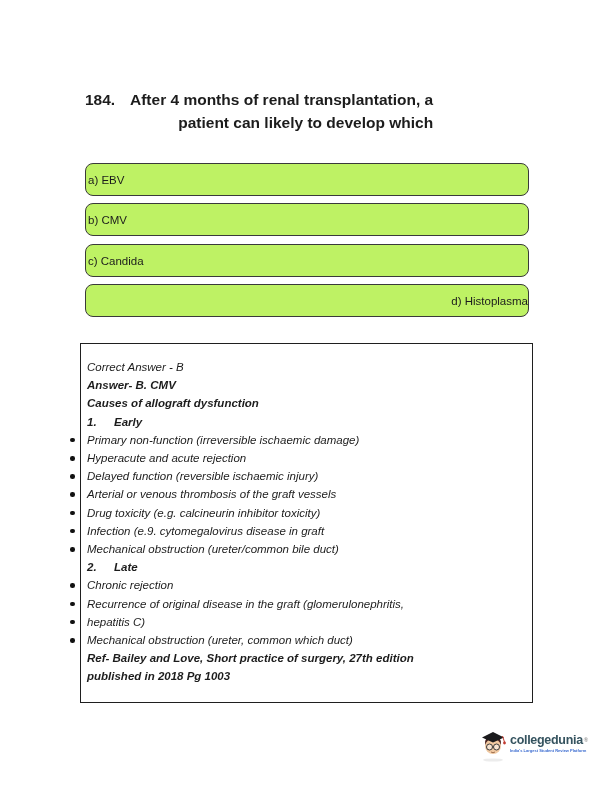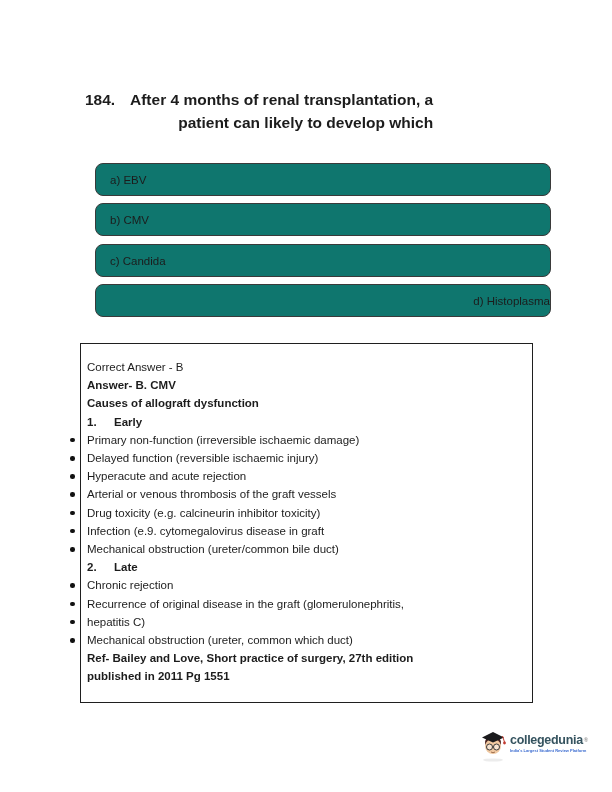--- a/index.html
+++ b/index.html
@@ -8,34 +8,34 @@
     font-family:"Liberation Sans","DejaVu Sans",sans-serif;color:#1c1c1c;
   }
 
   
   .question{position:absolute;left:85px;top:88px;width:460px;display:flex;}
   .q-number{width:45px;font-weight:bold;font-size:15.5px;line-height:23px;}
   .q-text{font-weight:bold;font-size:15.5px;line-height:23px;text-align:right;}
 
   
   .option{
-    position:absolute;left:95px;width:440px;height:31px;
-    border:1px solid #3a3a3a;border-radius:8px;background:#0f766e;
-    display:flex;align-items:center;padding-left:14px;box-sizing:content-box;
+    position:absolute;left:85px;width:440px;height:31px;
+    border:1px solid #3a3a3a;border-radius:8px;background:#bef264;
+    display:flex;align-items:center;padding-left:2px;box-sizing:content-box;
   }
   .option span{font-size:11.5px;color:#1c1c1c;}
   .opt-a{top:163px;}
   .opt-b{top:203px;}
   .opt-c{top:244px;}
   .opt-d{top:284px;justify-content:flex-end;}
 
   
   .answer-box{
     position:absolute;left:80px;top:343px;width:453px;height:360px;
-    border:1.5px solid #1f1f1f;box-sizing:border-box;background:#ffffff;
+    border:1.5px solid #1f1f1f;box-sizing:border-box;background:#ffffff;font-style:italic;
   }
   .ans-content{padding:14px 8px 0 6px;font-size:11.5px;line-height:18.2px;color:#1c1c1c;}
   .ans-line{position:relative;white-space:nowrap;}
   .ans-line.bold{font-weight:bold;}
   .ans-line.bullet::before{
     content:'';position:absolute;left:-17px;top:7px;width:4.5px;height:4.5px;
     background:#111;border-radius:50%;
   }
   .num{display:inline-block;width:27px;}
 
@@ -79,38 +79,38 @@
     <div class="ans-content">
       <div class="ans-line">Correct Answer - B</div>
       <div class="ans-line bold">Answer- B. CMV</div>
       <div class="ans-line bold">Causes of allograft dysfunction</div>
 
       <div class="ans-line bold">
         <span class="num">1.</span><span>Early</span>
       </div>
 
       <div class="ans-line bullet">Primary non-function (irreversible ischaemic damage)</div>
+      <div class="ans-line bullet">Hyperacute and acute rejection</div>
       <div class="ans-line bullet">Delayed function (reversible ischaemic injury)</div>
-      <div class="ans-line bullet">Hyperacute and acute rejection</div>
       <div class="ans-line bullet">Arterial or venous thrombosis of the graft vessels</div>
       <div class="ans-line bullet">Drug toxicity (e.g. calcineurin inhibitor toxicity)</div>
       <div class="ans-line bullet">Infection (e.9. cytomegalovirus disease in graft</div>
       <div class="ans-line bullet">Mechanical obstruction (ureter/common bile duct)</div>
 
       <div class="ans-line bold">
         <span class="num">2.</span><span>Late</span>
       </div>
 
       <div class="ans-line bullet">Chronic rejection</div>
       <div class="ans-line bullet">Recurrence of original disease in the graft (glomerulonephritis,</div>
       <div class="ans-line bullet">hepatitis C)</div>
       <div class="ans-line bullet">Mechanical obstruction (ureter, common which duct)</div>
 
       <div class="ans-line bold">Ref- Bailey and Love, Short practice of surgery, 27th edition</div>
-      <div class="ans-line bold">published in 2011 Pg 1551</div>
+      <div class="ans-line bold">published in 2018 Pg 1003</div>
     </div>
   </div>
 
   <div class="logo">
     <svg width="28" height="33" viewBox="0 0 28 33">
       <ellipse cx="13" cy="31" rx="10" ry="1.6" fill="#ececec"></ellipse>
       <circle cx="13" cy="17" r="8" fill="#f1c9a2"></circle>
       <path d="M5,16 Q4,7 13,7 Q22,7 21,16 Q19,10 13,10 Q7,10 5,16" fill="#4a2320"></path>
       <polygon points="2,8.5 13,3 24,8.5 13,13.5" fill="#1b1b1d"></polygon>
       <rect x="9" y="8" width="8" height="3" fill="#1b1b1d"></rect>

